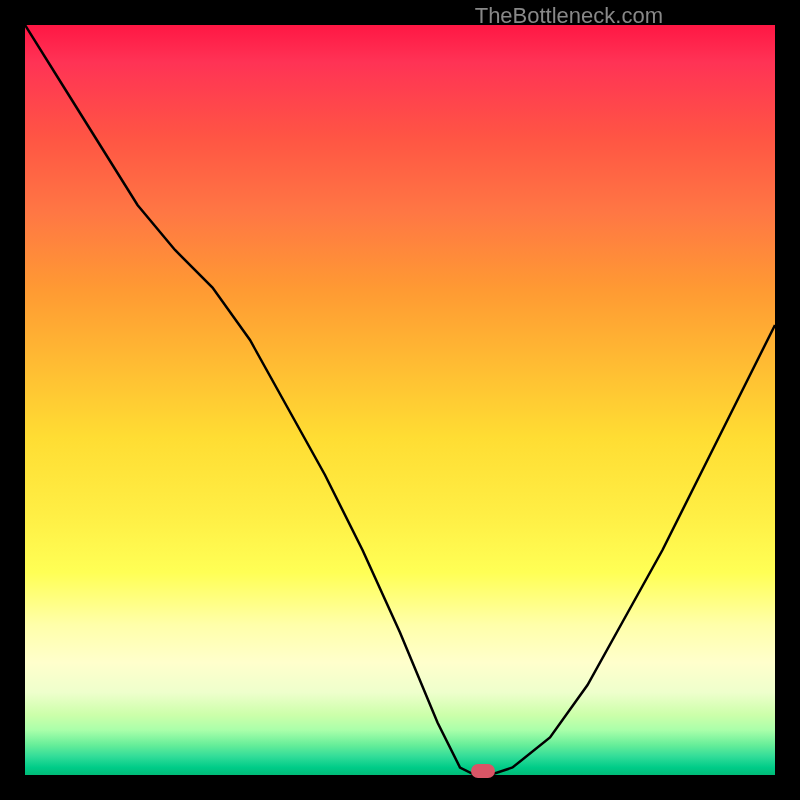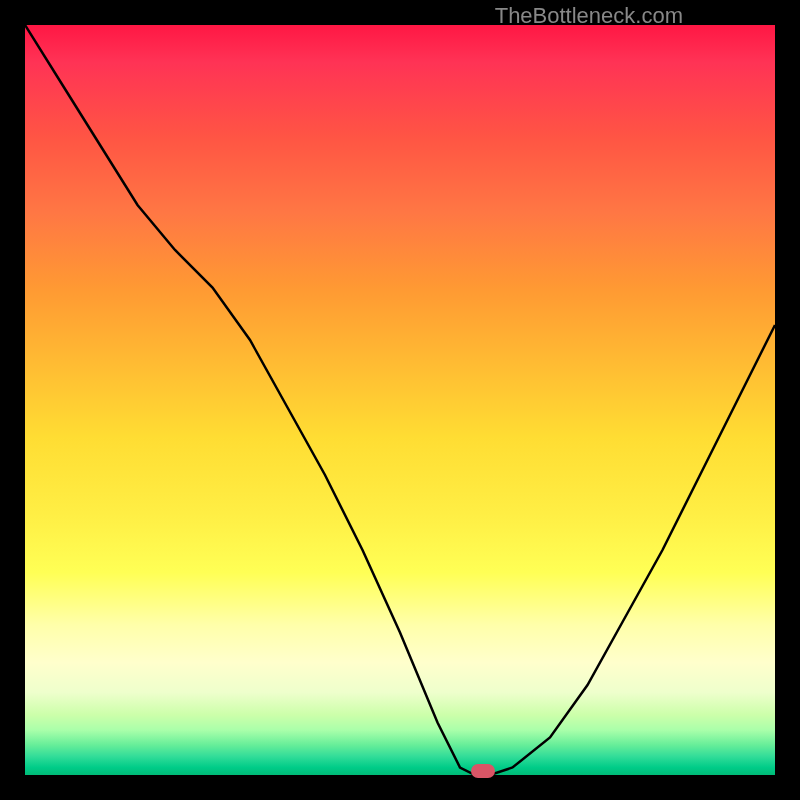--- a/index.html
+++ b/index.html
@@ -7,21 +7,20 @@
     padding: 0;
     width: 800px;
     height: 800px;
     background: #000;
   }
   .chart-container {
     position: relative;
     width: 688px;
     height: 800px;
     background: #000;
-    padding-left: 20px;
   }
   .plot-area {
     position: absolute;
     left: 25px;
     top: 25px;
     width: 750px;
     height: 750px;
   }
   .gradient-bg {
     position: absolute;

